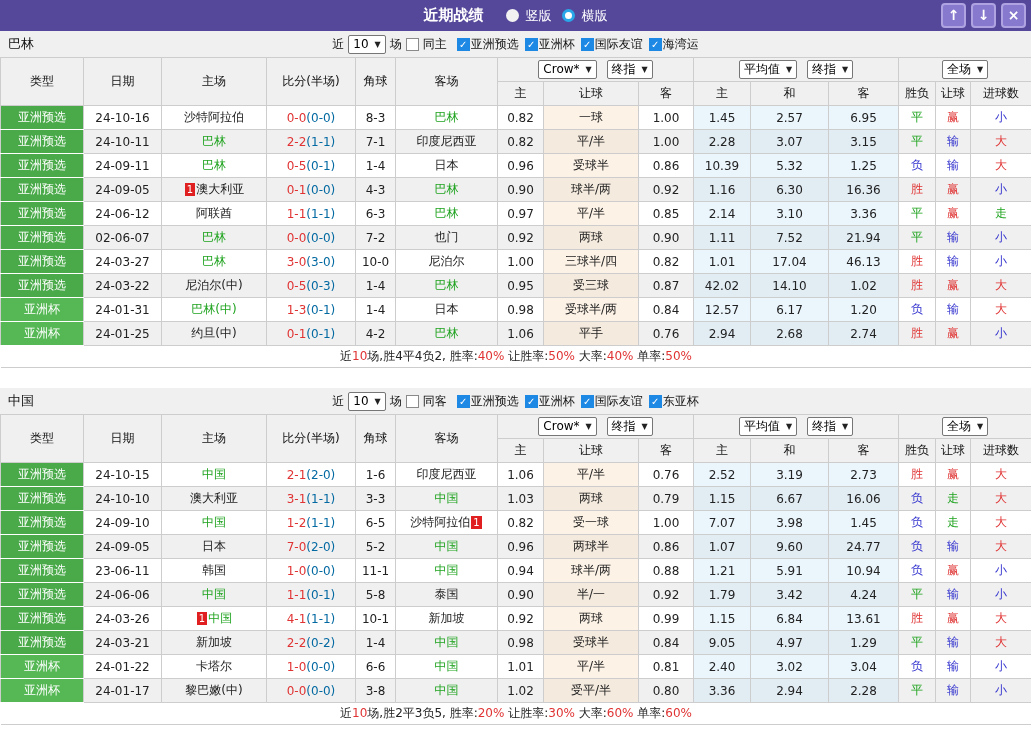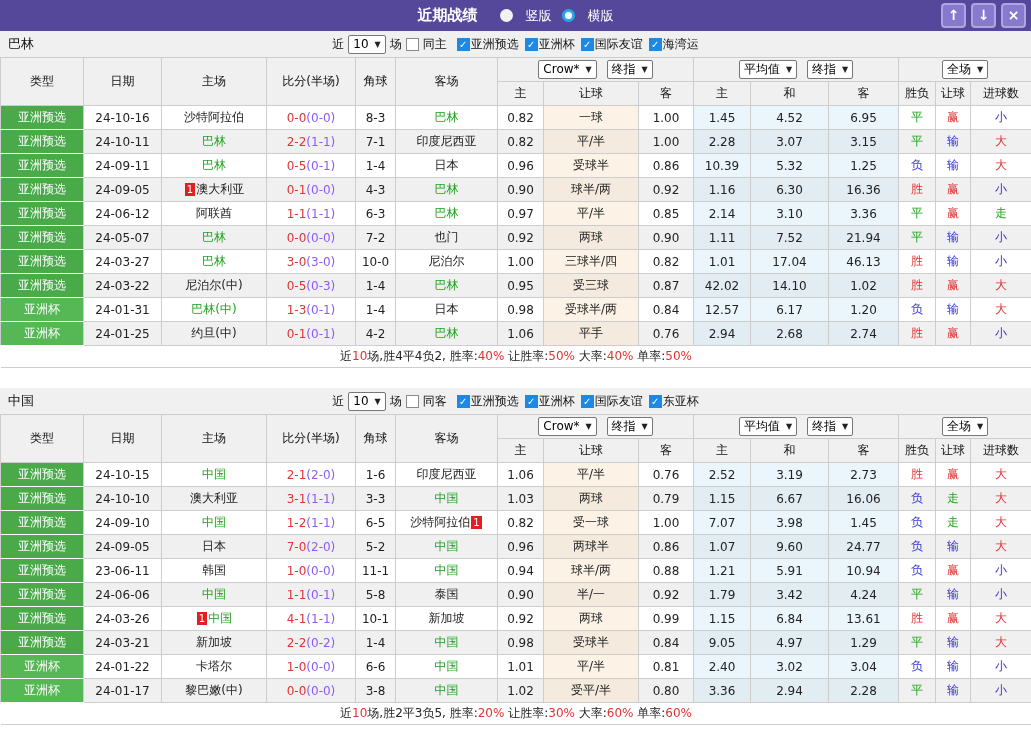--- a/index.html
+++ b/index.html
@@ -3,21 +3,21 @@
 <meta charset="utf-8">
 <style>
   * { box-sizing: border-box; }
   html,body { margin:0; padding:0; background:#fff; }
   body { width:1031px; height:737px; font-family:"DejaVu Sans","Liberation Sans",sans-serif; overflow:hidden; }
   .window { width:1031px; height:616px; background:#fff; position:relative;border-radius:19px; }
 
   
   .titlebar { height:31px; background:#55489B; display:flex; align-items:center; justify-content:center; position:relative; }
   .title { color:#fff; font-weight:bold; font-size:15px; margin-right:12px; }
-  .radio-item { display:inline-flex; align-items:center; gap:13px; color:#fff; font-size:13px; margin-left:10px; cursor:pointer; }
+  .radio-item { display:inline-flex; align-items:center; gap:7px; color:#fff; font-size:13px; margin-left:10px; cursor:pointer; }
   .radio { width:13px; height:13px; border-radius:50%; display:inline-block; }
   .r-filled { background:#f2f2f2; }
   .r-ring { background:#fff; border:3px solid #2AA7E8; }
   .win-buttons { position:absolute; right:5px; top:3px; display:flex; gap:5px; }
   .wbtn { width:25px; height:25px; background:#8679CE; border:2px solid #AFA3E2; border-radius:4px; color:#fff; font-weight:bold; font-size:14px; line-height:19px; text-align:center; padding:0; cursor:pointer; font-family:inherit; }
 
   
   .filter-row { height:26px; background:#F0F0F0; position:relative; display:flex; align-items:center; font-size:13px; color:#111; }
   .team-name { position:absolute; left:8px; font-size:13px; }
   .filter-controls { margin:0 auto; display:flex; align-items:center; gap:4px; font-size:12px; }
@@ -33,21 +33,21 @@
   table { width:1031px; border-collapse:collapse; table-layout:fixed; text-align:center; font-size:12px; color:#222; }
   th, td { border:1px solid #CDCDCD; height:24px; padding:0 1px; white-space:nowrap; overflow:hidden; }
   thead th { background:#F0F0F0; font-weight:normal; font-size:12px; color:#111; }
   .sel-th .select { margin:0 3px; }
   tbody tr:nth-child(even) { background:#F0F0F0; }
   td.crow-mid { background:rgba(249,226,199,0.45); }
   td.avg { background:rgba(205,231,249,0.42); }
   .type-cell { background:#4AAA4A; color:#fff; border-top-color:#fff; border-bottom-color:#fff; }
   .type-cell.cup { background:#55B855; }
   .score-ft { color:#E03333; }
-  .score-ht { color:#8b5cf6; }
+  .score-ht { color:#0369a1; }
   .tc-green { color:#1FA31F; }
   .num-badge { background:#E02020; color:#fff; font-size:10px; padding:0 2px; margin:0 1px; display:inline-block; line-height:13px; }
   .c-red { color:#E03333; } .c-green { color:#1FA31F; } .c-blue { color:#3434CF; }
   td.summary { background:#fff; height:22px; font-size:12px; color:#222; border-left:none; border-right:none; }
   .sum-red { color:#E03333; }
 </style>
 </head>
 <body>
 
 <div class="window">
@@ -171,21 +171,21 @@
             <td class="type-cell ">亚洲预选</td>
             <td>24-10-16</td>
             <td><span class="">沙特阿拉伯</span></td>
             <td><span class="score-ft">0-0</span><span class="score-ht">(0-0)</span></td>
             <td>8-3</td>
             <td><span class="tc-green">巴林</span></td>
             <td>0.82</td>
             <td class="crow-mid">一球</td>
             <td>1.00</td>
             <td class="avg">1.45</td>
-            <td class="avg">4.52</td>
+            <td class="avg">2.57</td>
             <td class="avg">6.95</td>
             <td class="c-green">平</td>
             <td class="c-red">赢</td>
             <td class="c-blue">小</td>
           </tr>
           <tr>
             <td class="type-cell ">亚洲预选</td>
             <td>24-10-11</td>
             <td><span class="tc-green">巴林</span></td>
             <td><span class="score-ft">2-2</span><span class="score-ht">(1-1)</span></td>
@@ -247,21 +247,21 @@
             <td>0.85</td>
             <td class="avg">2.14</td>
             <td class="avg">3.10</td>
             <td class="avg">3.36</td>
             <td class="c-green">平</td>
             <td class="c-red">赢</td>
             <td class="c-green">走</td>
           </tr>
           <tr>
             <td class="type-cell ">亚洲预选</td>
-            <td>24-05-07</td>
+            <td>02-06-07</td>
             <td><span class="tc-green">巴林</span></td>
             <td><span class="score-ft">0-0</span><span class="score-ht">(0-0)</span></td>
             <td>7-2</td>
             <td><span class="">也门</span></td>
             <td>0.92</td>
             <td class="crow-mid">两球</td>
             <td>0.90</td>
             <td class="avg">1.11</td>
             <td class="avg">7.52</td>
             <td class="avg">21.94</td>

